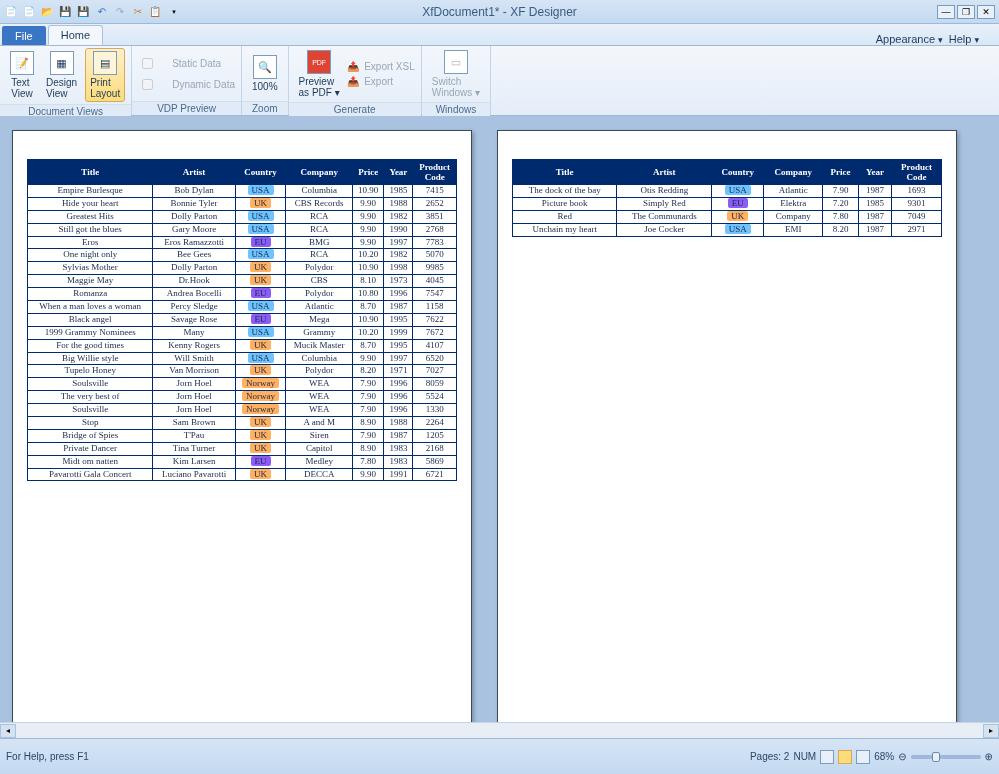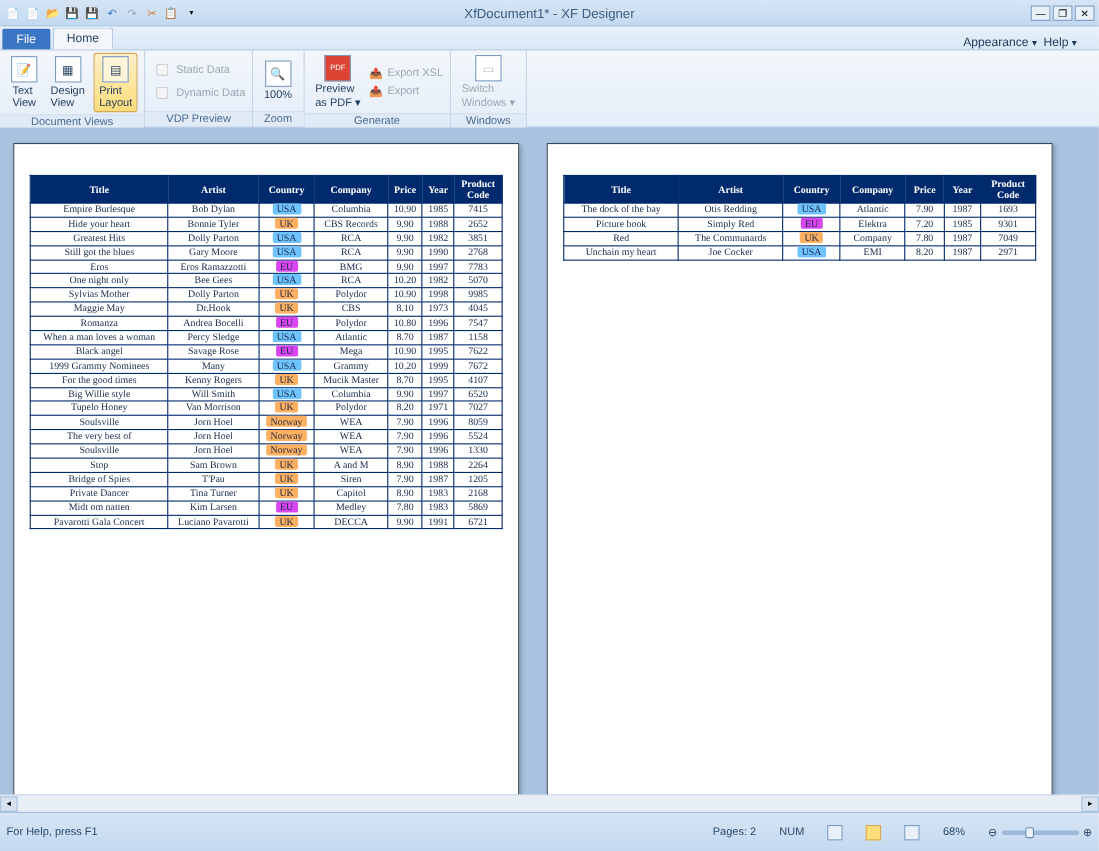--- a/index.html
+++ b/index.html
@@ -18,39 +18,39 @@
 .right-links { margin-left: auto; display: flex; gap: 6px; padding-right: 20px; font-size: 11px; color: #1e395b; }
 .right-links span { cursor: pointer; }
 .ribbon { height: 70px; background: linear-gradient(#f3f7fc,#e4edf8); border-bottom: 1px solid #9db8d9; display: flex; }
 .group { border-right: 1px solid #c3d4e8; display: flex; flex-direction: column; }
 .group-body { flex: 1; display: flex; align-items: center; padding: 2px 6px; gap: 4px; }
 .group-label { text-align: center; font-size: 10px; color: #4a6a8f; padding: 1px 0; background: #e0ebf7; border-top: 1px solid #d0deee; }
 .bigbtn { display: flex; flex-direction: column; align-items: center; gap: 2px; padding: 2px 4px; cursor: pointer; font-size: 10px; color: #1e395b; border-radius: 3px; }
 .bigbtn.active { background: linear-gradient(#fef0c8,#fddc7a); border: 1px solid #d6a95a; }
 .bigbtn.disabled { color: #9aa7b5; cursor: default; }
 .bigico { width: 24px; height: 24px; border: 1px solid #7a9bc2; background: #fff; display: flex; align-items: center; justify-content: center; font-size: 11px; }
-.chk { display: flex; align-items: center; gap: 4px; font-size: 10px; color: #9aa7b5; padding: 1px 0; }
+.chk { display: flex; align-items: center; gap: 16px; font-size: 10px; color: #9aa7b5; padding: 1px 0; }
 .chk input { width: 11px; height: 11px; }
 .stack { display: flex; flex-direction: column; gap: 2px; }
 .smallrow { display: flex; align-items: center; gap: 4px; font-size: 10px; color: #9aa7b5; padding: 1px 0; }
 .canvas { flex: 1; background: #a8c2e0; padding: 14px 12px; overflow: hidden; position: relative; }
 .pages { display: flex; gap: 25px; height: 595px; }
 .page { width: 460px; height: 629px; background: #fff; border: 1px solid #3a4a5c; box-shadow: 2px 2px 4px rgba(0,0,0,0.25); padding: 28px 14px 14px 14px; }
 .dtable { border-collapse: collapse; width: 100%; font-family: "Times New Roman", serif; font-size: 9px; }
 .dtable th { background: #002a6e; color: #fff; font-weight: bold; border: 1px solid #002a6e; padding: 2px 3px; text-align: center; }
 .dtable td { border: 1px solid #002a6e; padding: 1px 3px; text-align: center; color: #1a2a4a; line-height: 1.1; }
 .dtable td.country span { padding: 0 4px; border-radius: 2px; }
 .c-usa { background: #6fc3ff; }
 .c-uk { background: #ffb060; }
-.c-eu { background: #d946ef; }
+.c-eu { background: #8b5cf6; }
 .c-norway { background: #ffb060; }
 .scrollbar-h { height: 16px; background: #e8eef6; border-top: 1px solid #c3d4e8; display: flex; align-items: center; }
 .sb-btn { width: 16px; height: 14px; background: #d6e2f0; border: 1px solid #a8c2e0; display:flex; align-items:center; justify-content:center; font-size:8px; cursor:pointer; }
 .statusbar { height: 36px; background: linear-gradient(#d6e5f5,#c3d9f0); border-top: 1px solid #9db8d9; display: flex; align-items: center; font-size: 10px; color: #2a4668; padding: 0 6px; gap: 10px; }
-.statusbar .right { margin-left: auto; display: flex; align-items: center; gap: 21px; }
+.statusbar .right { margin-left: auto; display: flex; align-items: center; gap: 4px; }
 .zoom { display: flex; align-items: center; gap: 4px; }
 .zoom .track { width: 70px; height: 4px; background: #9db8d9; position: relative; border-radius: 2px; }
 .zoom .thumb { position: absolute; left: 30%; top: -3px; width: 8px; height: 10px; background: #e8f0fa; border: 1px solid #6a8aae; border-radius: 2px; }
 .viewbtn { width: 14px; height: 14px; border: 1px solid #7a9bc2; background: #e8f0fa; cursor:pointer; }
 .viewbtn.active { background: #fddc7a; border-color: #d6a95a; }
 </style>
 </head>
 <body>
 
 <div class="window">

